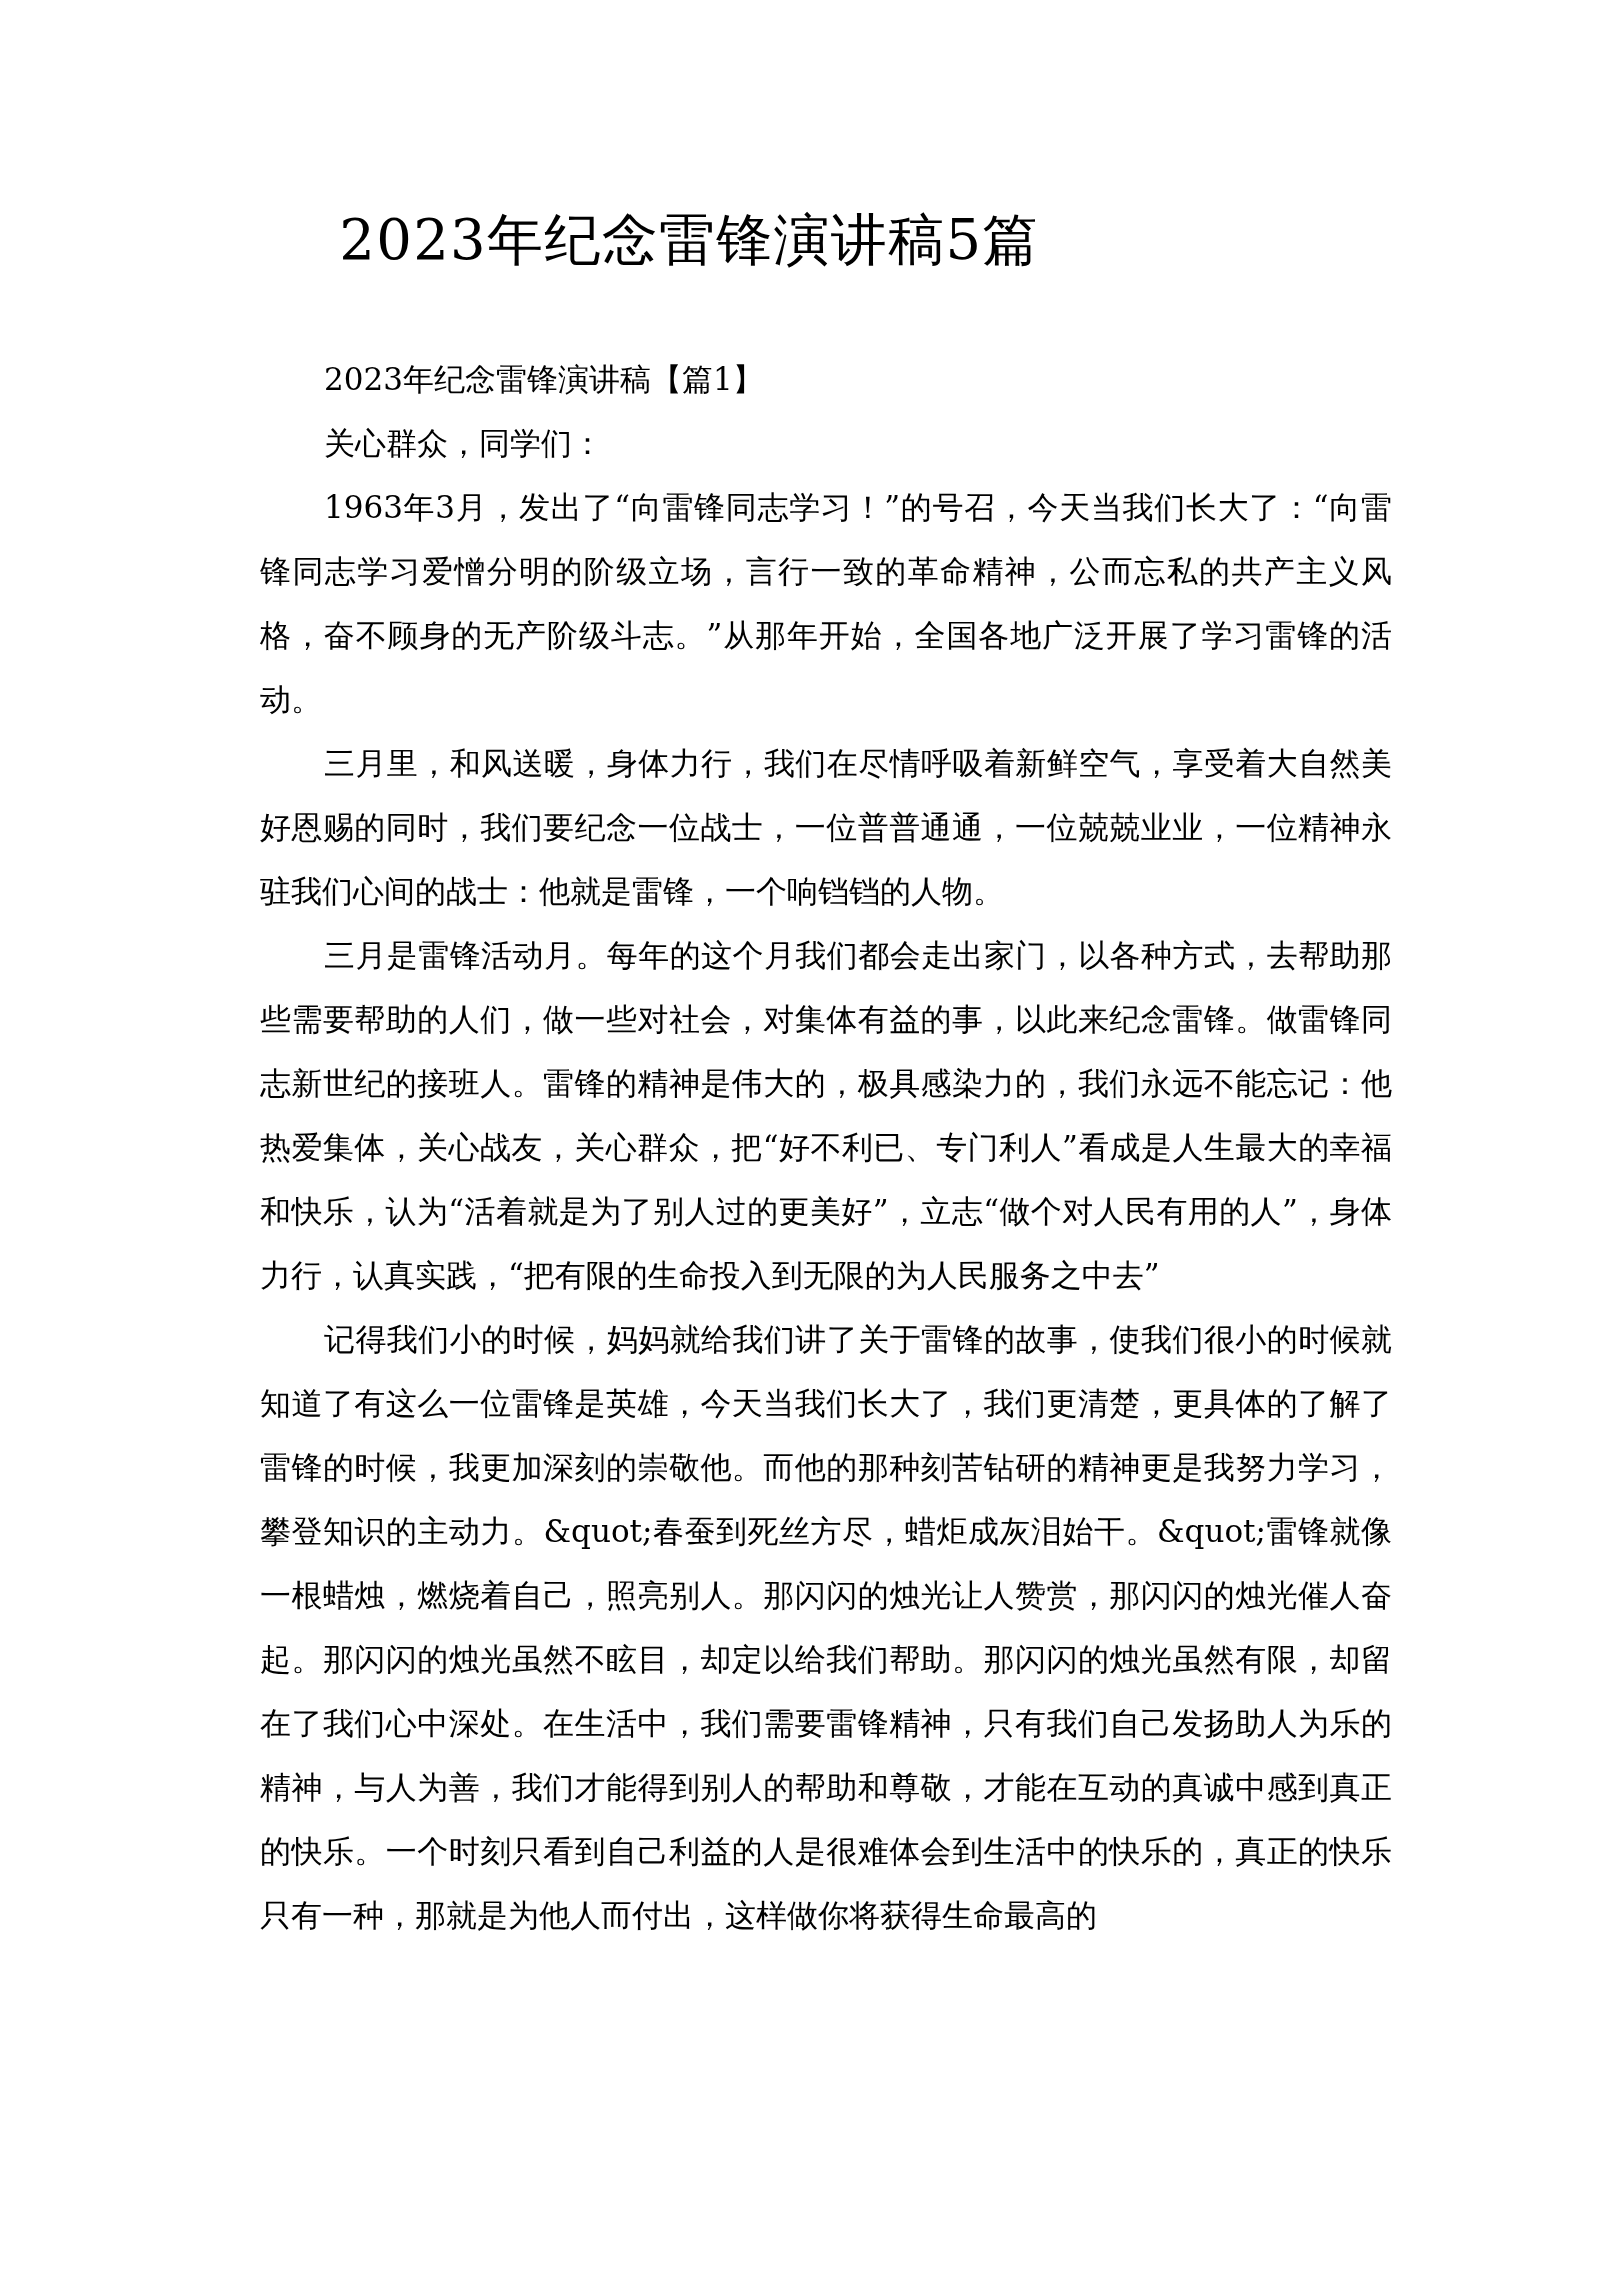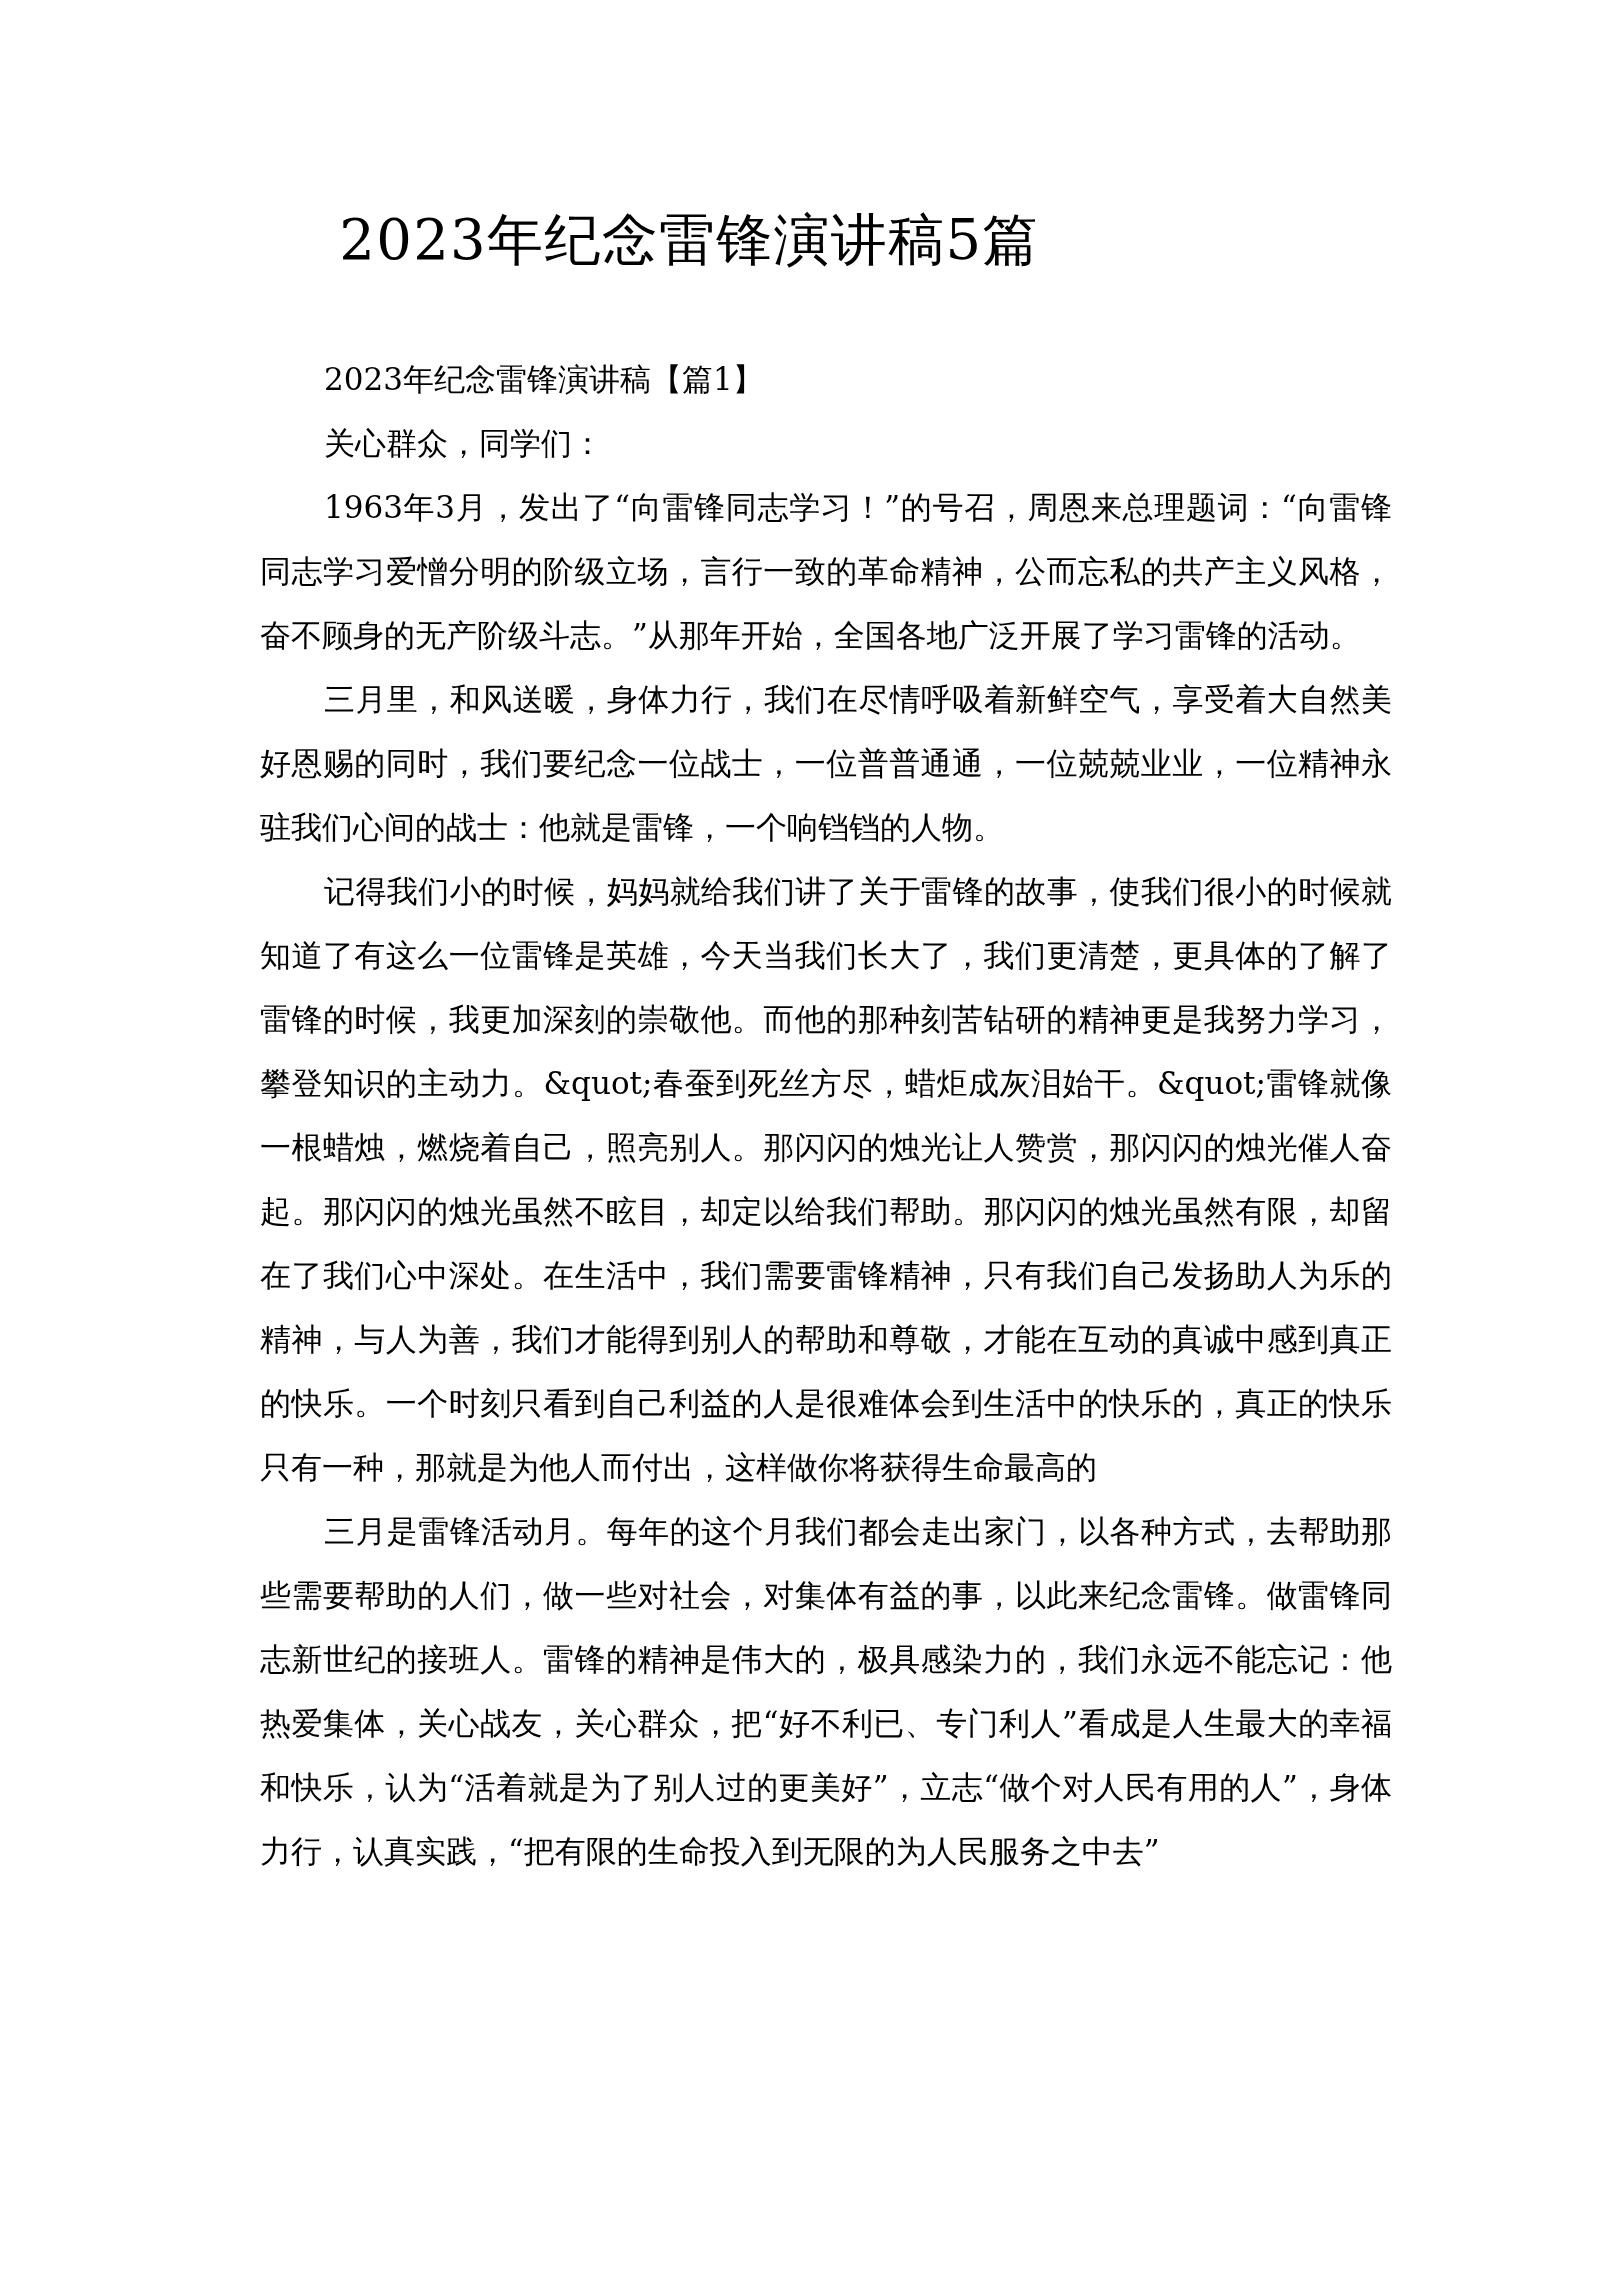--- a/index.html
+++ b/index.html
@@ -22,19 +22,19 @@
   .body p { margin: 0; text-indent: 64px; }
 </style>
 </head>
 <body>
 
 <div class="page">
   <h1 class="title" style="margin:0;font-weight:normal;">2023年纪念雷锋演讲稿5篇</h1>
   <div class="body">
     <p>2023年纪念雷锋演讲稿【篇1】</p>
     <p>关心群众，同学们：</p>
-    <p>1963年3月，发出了“向雷锋同志学习！”的号召，周恩来总理题词：“向雷锋同志学习爱憎分明的阶级立场，言行一致的革命精神，公而忘私的共产主义风格，奋不顾身的无产阶级斗志。”从那年开始，全国各地广泛开展了学习雷锋的活动。</p>
+    <p>1963年3月，发出了“向雷锋同志学习！”的号召，今天当我们长大了：“向雷锋同志学习爱憎分明的阶级立场，言行一致的革命精神，公而忘私的共产主义风格，奋不顾身的无产阶级斗志。”从那年开始，全国各地广泛开展了学习雷锋的活动。</p>
     <p>三月里，和风送暖，身体力行，我们在尽情呼吸着新鲜空气，享受着大自然美好恩赐的同时，我们要纪念一位战士，一位普普通通，一位兢兢业业，一位精神永驻我们心间的战士：他就是雷锋，一个响铛铛的人物。</p>
+    <p>三月是雷锋活动月。每年的这个月我们都会走出家门，以各种方式，去帮助那些需要帮助的人们，做一些对社会，对集体有益的事，以此来纪念雷锋。做雷锋同志新世纪的接班人。雷锋的精神是伟大的，极具感染力的，我们永远不能忘记：他热爱集体，关心战友，关心群众，把“好不利已、专门利人”看成是人生最大的幸福和快乐，认为“活着就是为了别人过的更美好”，立志“做个对人民有用的人”，身体力行，认真实践，“把有限的生命投入到无限的为人民服务之中去”</p>
     <p>记得我们小的时候，妈妈就给我们讲了关于雷锋的故事，使我们很小的时候就知道了有这么一位雷锋是英雄，今天当我们长大了，我们更清楚，更具体的了解了雷锋的时候，我更加深刻的崇敬他。而他的那种刻苦钻研的精神更是我努力学习，攀登知识的主动力。&amp;quot;春蚕到死丝方尽，蜡炬成灰泪始干。&amp;quot;雷锋就像一根蜡烛，燃烧着自己，照亮别人。那闪闪的烛光让人赞赏，那闪闪的烛光催人奋起。那闪闪的烛光虽然不眩目，却定以给我们帮助。那闪闪的烛光虽然有限，却留在了我们心中深处。在生活中，我们需要雷锋精神，只有我们自己发扬助人为乐的精神，与人为善，我们才能得到别人的帮助和尊敬，才能在互动的真诚中感到真正的快乐。一个时刻只看到自己利益的人是很难体会到生活中的快乐的，真正的快乐只有一种，那就是为他人而付出，这样做你将获得生命最高的</p>
-    <p>三月是雷锋活动月。每年的这个月我们都会走出家门，以各种方式，去帮助那些需要帮助的人们，做一些对社会，对集体有益的事，以此来纪念雷锋。做雷锋同志新世纪的接班人。雷锋的精神是伟大的，极具感染力的，我们永远不能忘记：他热爱集体，关心战友，关心群众，把“好不利已、专门利人”看成是人生最大的幸福和快乐，认为“活着就是为了别人过的更美好”，立志“做个对人民有用的人”，身体力行，认真实践，“把有限的生命投入到无限的为人民服务之中去”</p>
   </div>
 </div>
 
 
 </body></html>

